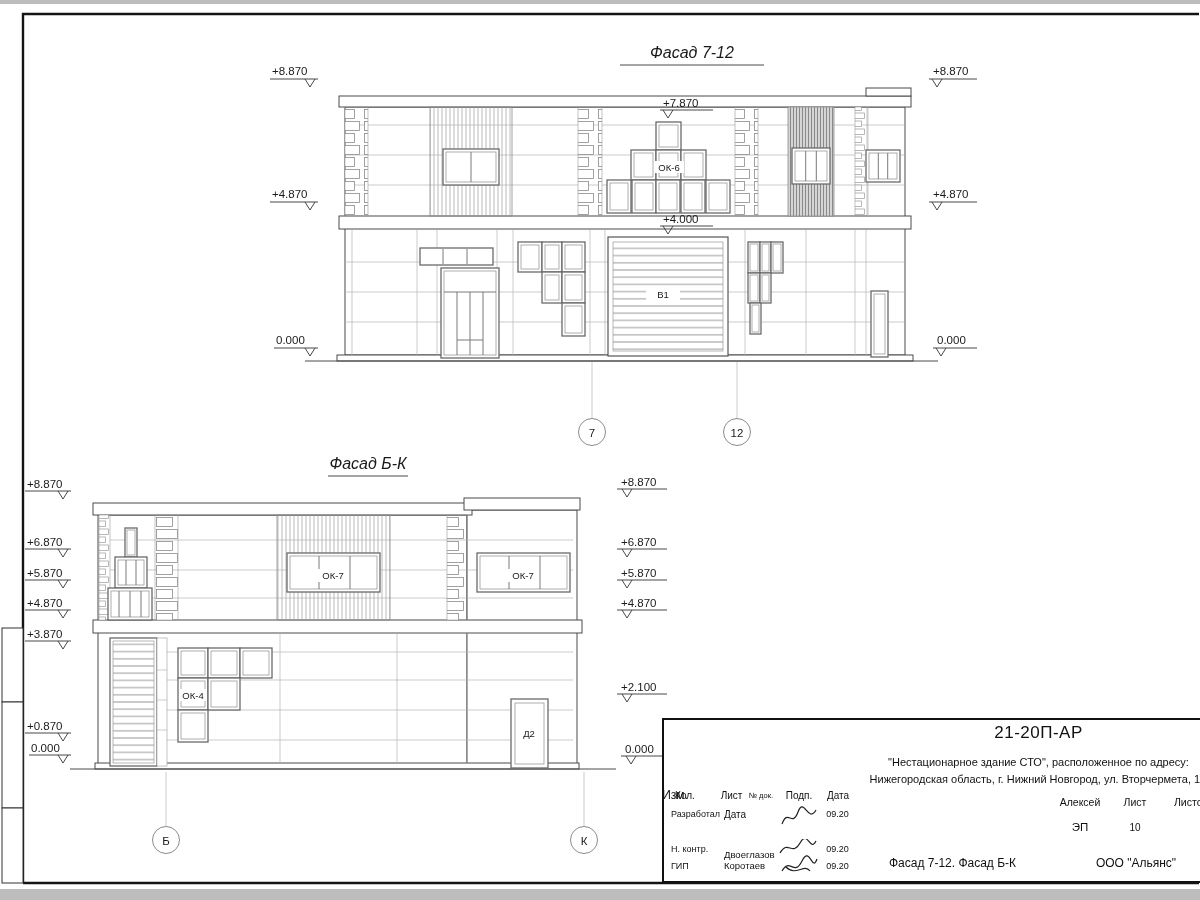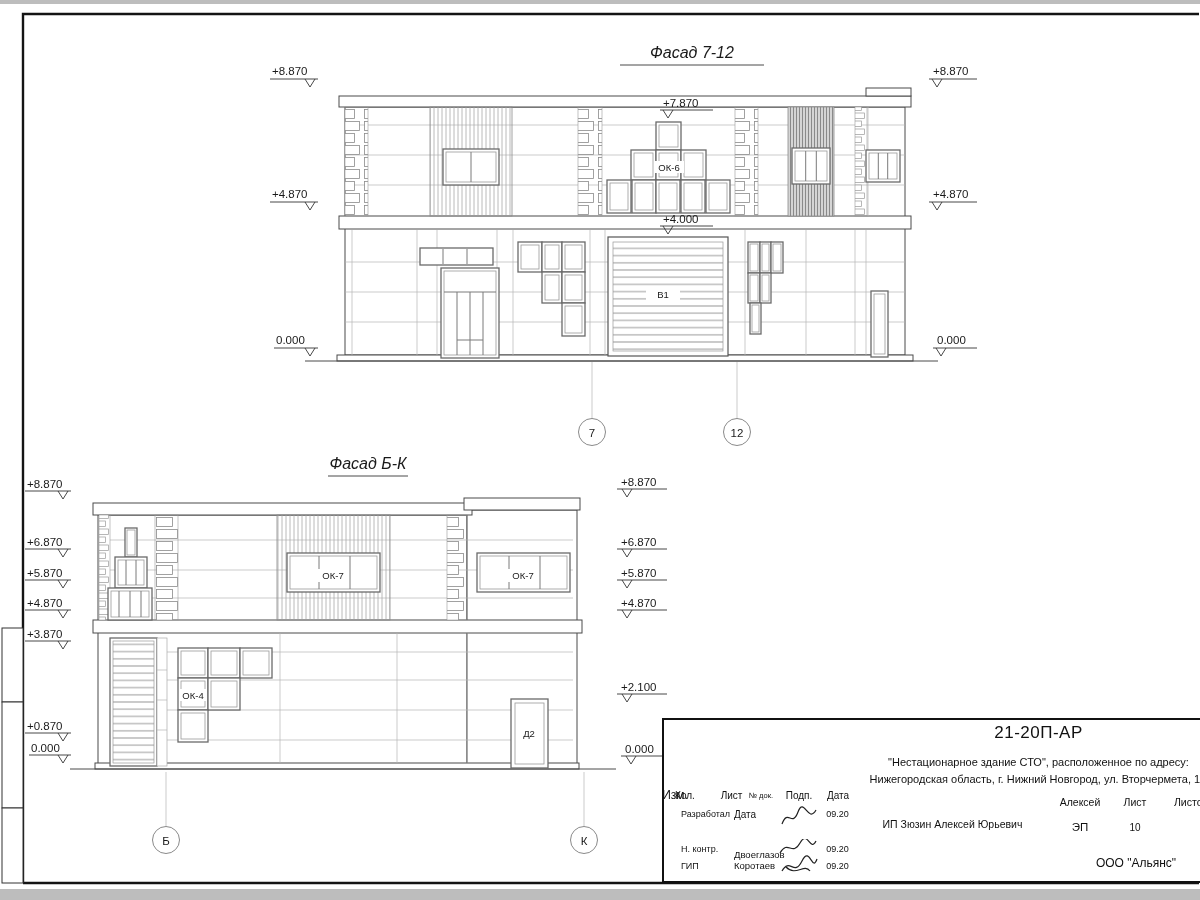--- a/index.html
+++ b/index.html
@@ -19,21 +19,21 @@
   .mkt{font-size:11.5px}
   .lbl{font-size:9.5px;text-anchor:middle}
   .ttl{font-size:16px;font-style:italic}
   .axt{font-size:11.5px;text-anchor:middle}
   .chip{fill:#fff}
   
   #titleblock{position:absolute;left:662px;top:718px;width:560px;height:165px;background:#fff}
   .hl,.vl{position:absolute;background:#111}
   .cell{position:absolute;display:flex;align-items:center;justify-content:center;
         white-space:nowrap;overflow:hidden;color:#111}
-  .left{justify-content:flex-start;padding-left:19px}
+  .left{justify-content:flex-start;padding-left:9px}
   .sig{position:absolute}
 </style>
 </head>
 <body>
 
 <div class="strip" style="top:0;height:4px"></div>
 <div class="strip" style="top:889px;height:11px"></div>
 
 <svg id="drawing" width="1200" height="900" viewBox="0 0 1200 900">
   <defs>
@@ -424,21 +424,21 @@
   <div class="cell" style="left:158px;top:139px;width:35px;height:17px;font-size:9px">09.20</div>
 
   <svg class="sig" style="left:116px;top:88px" width="42" height="22">
     <path d="M4 18 C10 2, 14 22, 20 6 S30 18, 38 4" stroke="#222" stroke-width="1.2" fill="none"></path>
   </svg>
   <svg class="sig" style="left:114px;top:121px" width="44" height="40">
     <path d="M4 14 C12 0, 16 18, 24 4 S34 14, 40 2" stroke="#222" stroke-width="1.2" fill="none"></path>
     <path d="M6 32 C14 18, 18 38, 26 22 S36 34, 41 20 M10 28 C20 38, 28 24, 34 32" stroke="#222" stroke-width="1.2" fill="none"></path>
   </svg>
 
-  <div class="cell" style="left:193px;top:86px;width:195px;height:40px;font-size:10.5px">ИП Зюзин Алексей Юрьевич</div>
+  <div class="cell" style="left:193px;top:126px;width:195px;height:37px;font-size:12px">Фасад 7-12. Фасад Б-К</div>
 
   <div class="cell" style="left:388px;top:75px;width:60px;height:17px;font-size:10.5px">Алексей</div>
   <div class="cell" style="left:448px;top:75px;width:50px;height:17px;font-size:10.5px">Лист</div>
   <div class="cell" style="left:498px;top:75px;width:62px;height:17px;font-size:10.5px">Листов</div>
   <div class="cell" style="left:388px;top:92px;width:60px;height:34px;font-size:11.5px">ЭП</div>
   <div class="cell" style="left:448px;top:92px;width:50px;height:34px;font-size:10px">10</div>
   <div class="cell" style="left:388px;top:126px;width:172px;height:37px;font-size:12px">ООО "Альянс"</div>
 </div>
 
 </body></html>

